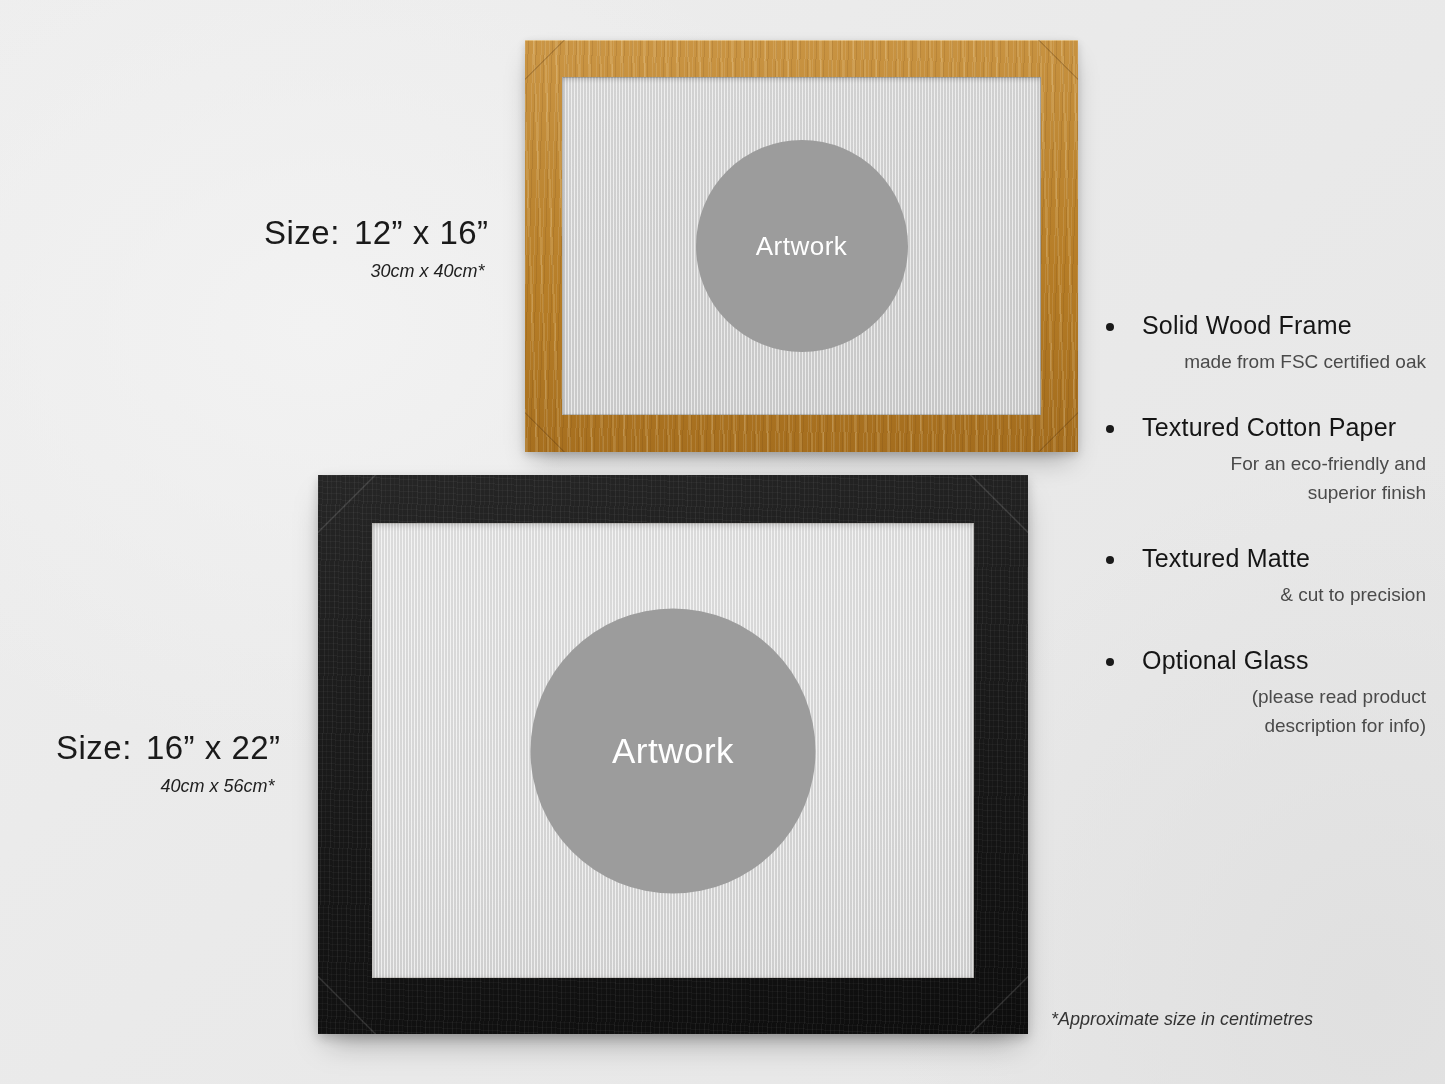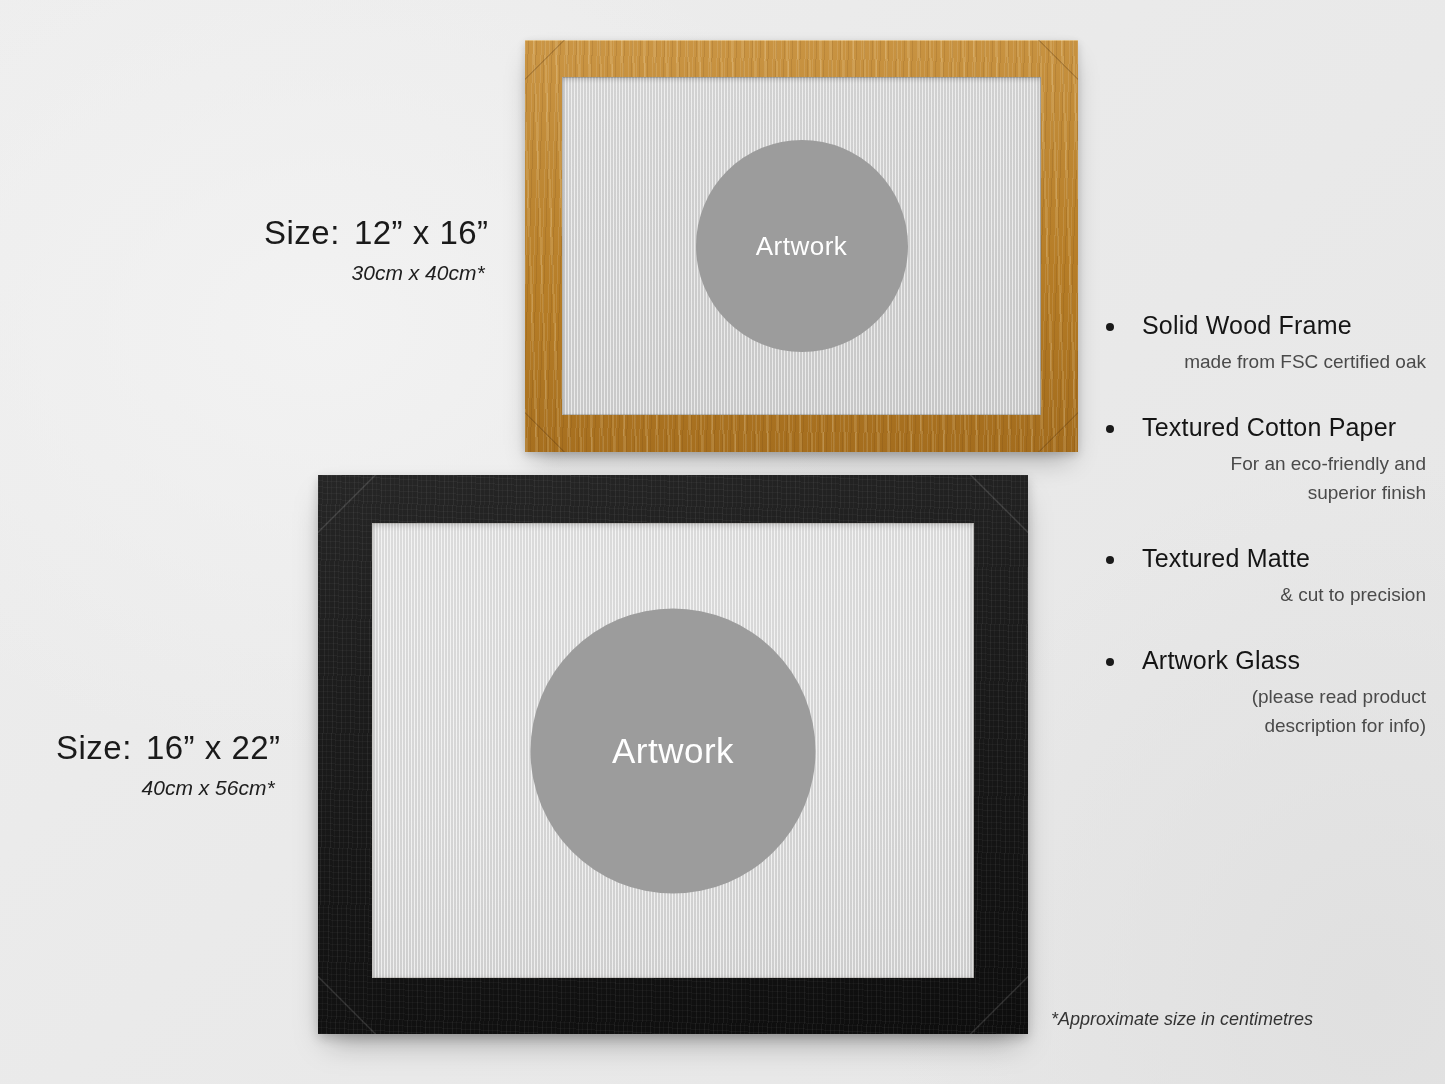--- a/index.html
+++ b/index.html
@@ -120,21 +120,21 @@
     font-size:35px;
   }
 
   
   .size-label { position:absolute; color:#1a1a1a; }
   .size-label .size-main {
     font-size:33px; font-weight:400; letter-spacing:0.5px; white-space:nowrap;
   }
   .size-label .size-main .size-word { margin-right:14px;margin-top:11px; }
   .size-label .size-sub {
-    font-size:21px; font-style:italic; font-weight:400;
+    font-size:18px; font-style:italic; font-weight:400;
     margin-top:9px; text-align:right; white-space:nowrap; color:#1e1e1e;
   }
   #size-label-1 { left:264px; top:214px; }
   #size-label-1 .size-sub { padding-right:4px; }
   #size-label-2 { left:56px; top:729px; }
   #size-label-2 .size-sub { padding-right:6px; }
 
   
   #features { position:absolute; left:1106px; top:310px; width:320px; }
   .feature { position:relative; padding-left:36px; margin-bottom:35px; }
@@ -220,21 +220,21 @@
     <div class="feature">
       <span class="dot"></span>
       <div class="f-title">Textured Matte</div>
       <div class="f-desc">
         <span>&amp; cut to precision</span>
       </div>
     </div>
 
     <div class="feature">
       <span class="dot"></span>
-      <div class="f-title">Artwork Glass</div>
+      <div class="f-title">Optional Glass</div>
       <div class="f-desc">
         <span>(please read product</span>
         <span>description for info)</span>
       </div>
     </div>
 
   </div>
 
   <div id="footnote">*Approximate size in centimetres</div>
 

